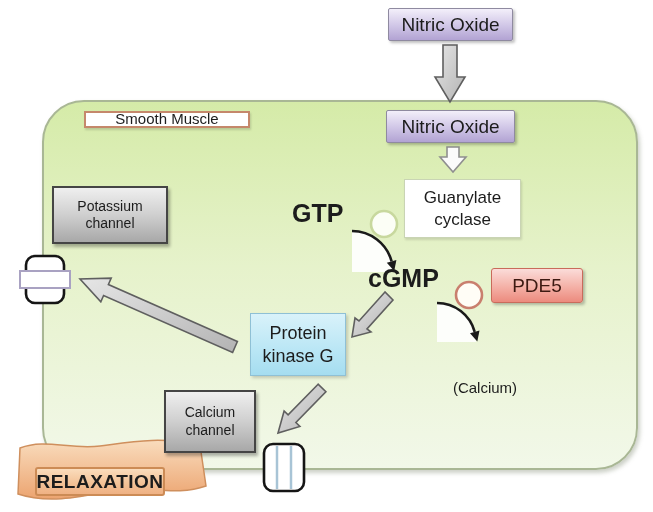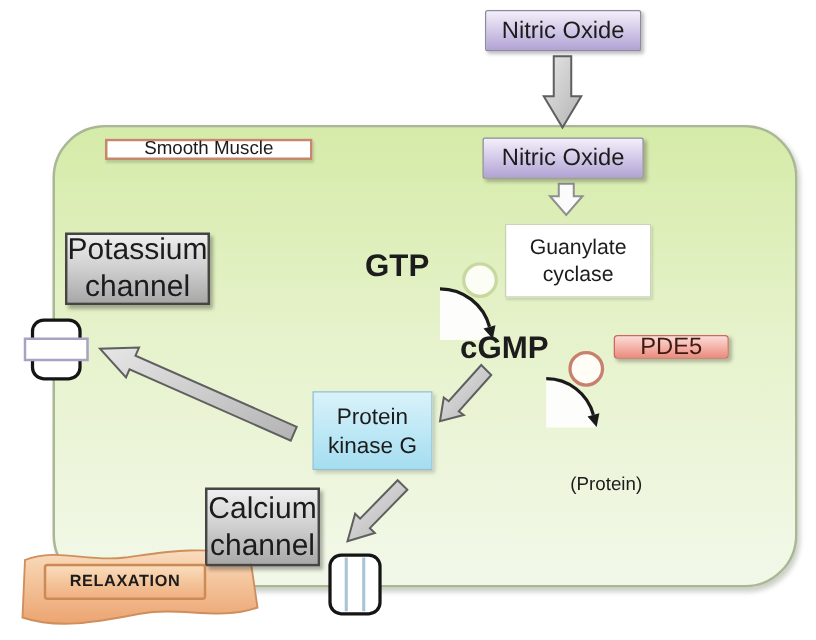--- a/index.html
+++ b/index.html
@@ -26,43 +26,43 @@
   }
   .smooth-muscle{
     left:84px;top:111px;width:166px;height:17px;font-size:15px;
     background:#ffffff;border:2px solid #c5886b;box-shadow:1px 2px 2px rgba(0,0,0,.15);
   }
   .gc-box{
     left:404px;top:179px;width:117px;height:59px;font-size:17px;
     background:#ffffff;border:1.5px solid #c9d4b4;box-shadow:1px 2px 2px rgba(0,0,0,.12);
   }
   .pde5-box{
-    left:491px;top:268px;width:92px;height:19px;font-size:19px;color:#3d1a12;
+    left:491px;top:268px;width:92px;height:35px;font-size:19px;color:#3d1a12;
     background:linear-gradient(180deg,#fbdcd9 0%,#f4b0a6 55%,#ec8b7e 100%);
     border:1.5px solid #c96b5b;border-radius:3px;box-shadow:2px 2px 3px rgba(0,0,0,.25);
   }
   .pkg-box{
     left:250px;top:313px;width:96px;height:63px;font-size:18px;
     background:linear-gradient(180deg,#d9f2fa 0%,#b9e6f5 60%,#a5ddf0 100%);
     border:1px solid #8fc0d5;box-shadow:2px 2px 3px rgba(0,0,0,.18);
   }
   .gray-box{
-    font-size:24px;
+    font-size:14px;
     background:linear-gradient(180deg,#efefef 0%,#cfcfcf 50%,#a8a8a8 100%);
     border:2px solid #454545;box-shadow:2px 3px 3px rgba(0,0,0,.3);
   }
   .k-box{left:52px;top:186px;width:116px;height:58px;}
   .ca-box{left:164px;top:390px;width:92px;height:63px;}
   .lbl{font-weight:700;white-space:nowrap;}
   .gtp-lbl{left:292px;top:199px;font-size:25px;}
   .cgmp-lbl{left:368px;top:264px;font-size:25px;}
   .gmp-lbl{left:435px;top:348px;width:100px;text-align:center;font-size:25px;}
   .inactive-lbl{left:435px;top:379px;width:100px;text-align:center;font-size:15px;font-weight:400;white-space:nowrap;}
   .relax-inner{
-    left:35px;top:451px;width:130px;height:29px;font-size:13px;font-weight:700;letter-spacing:.5px;
+    left:35px;top:467px;width:130px;height:29px;font-size:19px;font-weight:700;letter-spacing:.5px;
     background:linear-gradient(180deg,#fadcbc 0%,#f3c195 60%,#efb184 100%);
     border:2px solid #cc8b55;border-radius:3px;text-align:center;
   }
 </style>
 </head>
 <body>
 
 <div class="canvas">
 
   <div class="abs cell"></div>
@@ -128,21 +128,21 @@
   <div class="abs box no-box" style="left:386px;top:110px;width:129px;">
     <span>Nitric Oxide</span>
   </div>
 
   <div class="abs box gc-box">
     <span>Guanylate cyclase</span>
   </div>
 
   <div class="abs lbl cgmp-lbl">cGMP</div>
   <div class="abs lbl gtp-lbl">GTP</div>
-  <div class="abs inactive-lbl">(Protein)</div>
+  <div class="abs inactive-lbl">(Calcium)</div>
 
   <div class="abs box pde5-box">
     <span>PDE5</span>
   </div>
 
   <div class="abs box pkg-box">
     <span>Protein kinase G</span>
   </div>
 
   <div class="abs box gray-box k-box">

